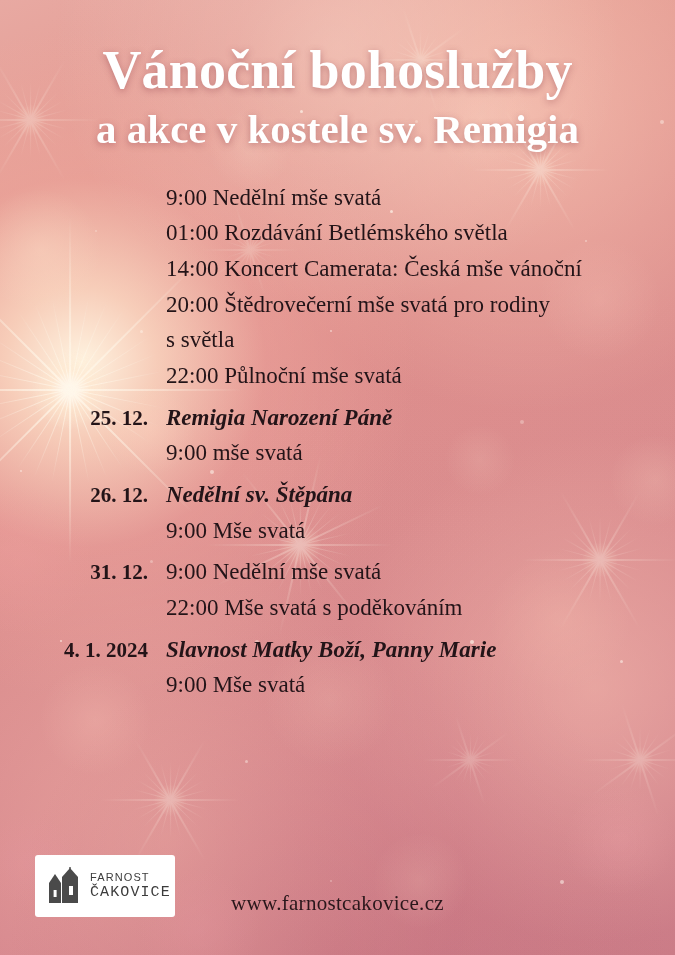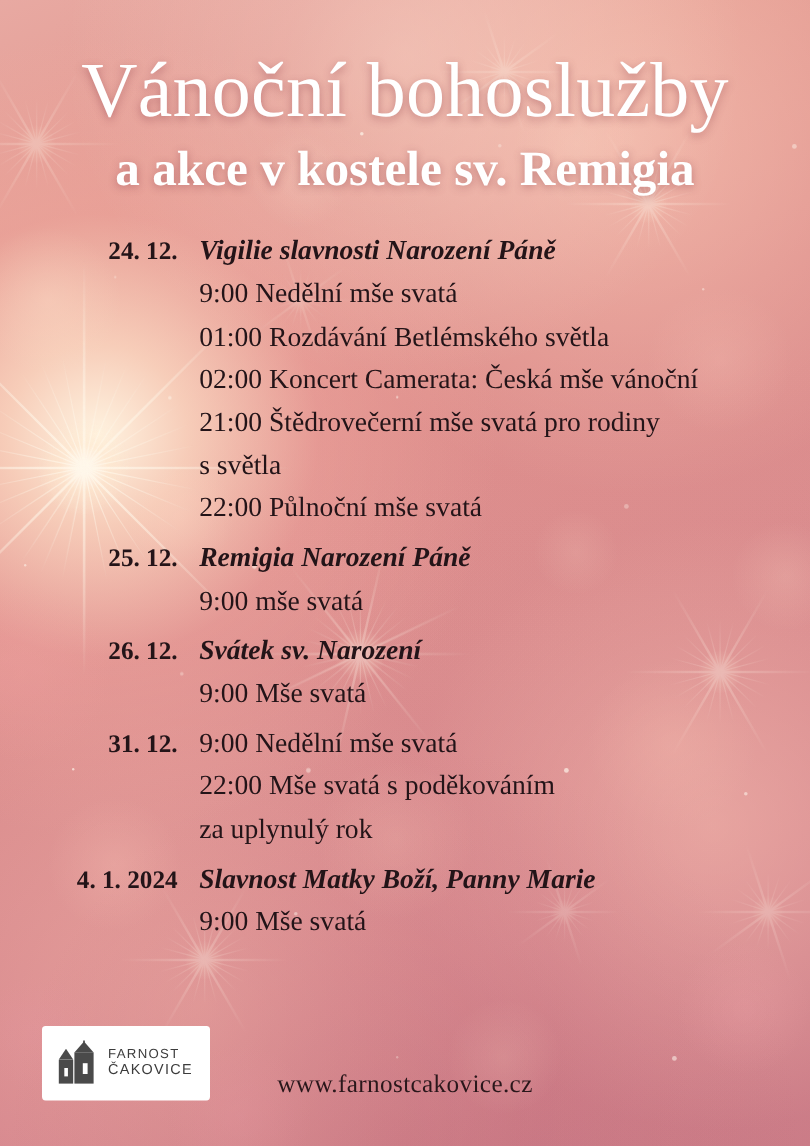--- a/index.html
+++ b/index.html
@@ -82,22 +82,22 @@
     width: 100%;
     height: 100%;
   }
 
   .title-block {
     text-align: center;
     padding-top: 42px;
   }
   .title-main {
     font-family: "Liberation Serif", serif;
-    font-weight: normal;
-    font-size: 65px;
+    font-weight: bold;
+    font-size: 54px;
     line-height: 1.05;
     color: #ffffff;
     letter-spacing: 0.2px;
     text-shadow: 0 2px 7px rgba(140,60,70,0.45);
   }
   .title-sub {
     font-family: "Liberation Serif", serif;
     font-weight: bold;
     font-size: 41px;
     line-height: 1.1;
@@ -167,22 +167,22 @@
     margin-left: 9px;
     line-height: 1.15;
   }
   .logo-line1 {
     font-family: "Liberation Sans", sans-serif;
     font-size: 11px;
     letter-spacing: 1.1px;
     color: #3c3c3c;
   }
   .logo-line2 {
-    font-family: Liberation Sans, sans-serif;
-    font-size: 12px;
+    font-family: Liberation Mono, monospace;
+    font-size: 15px;
     letter-spacing: 1.1px;
     color: #3c3c3c;
   }
   .website {
     position: absolute;
     left: 0;
     right: 0;
     top: 36px;
     text-align: center;
     font-family: "Liberation Serif", serif;
@@ -387,38 +387,34 @@
 
   <div class="content">
 
     <div class="title-block">
       <div class="title-main">Vánoční bohoslužby</div>
       <div class="title-sub">a akce v kostele sv. Remigia</div>
     </div>
 
     <div class="schedule" id="schedule">
         <div class="row">
-          <div class="row-date">24. 12.</div>
-          <div class="row-text heading">Vigilie slavnosti Narození Páně</div>
-        </div>
-        <div class="row">
           <div class="row-date"></div>
           <div class="row-text">9:00 Nedělní mše svatá</div>
         </div>
         <div class="row">
           <div class="row-date"></div>
           <div class="row-text">01:00 Rozdávání Betlémského světla</div>
         </div>
         <div class="row">
           <div class="row-date"></div>
-          <div class="row-text">02:00 Koncert Camerata: Česká mše vánoční</div>
-        </div>
-        <div class="row">
-          <div class="row-date"></div>
-          <div class="row-text">21:00 Štědrovečerní mše svatá pro rodiny</div>
+          <div class="row-text">14:00 Koncert Camerata: Česká mše vánoční</div>
+        </div>
+        <div class="row">
+          <div class="row-date"></div>
+          <div class="row-text">20:00 Štědrovečerní mše svatá pro rodiny</div>
         </div>
         <div class="row">
           <div class="row-date"></div>
           <div class="row-text">s světla</div>
         </div>
         <div class="row">
           <div class="row-date"></div>
           <div class="row-text">22:00 Půlnoční mše svatá</div>
         </div>
         <div style="height: 6px;"></div>
@@ -426,38 +422,34 @@
           <div class="row-date">25. 12.</div>
           <div class="row-text heading">Remigia Narození Páně</div>
         </div>
         <div class="row">
           <div class="row-date"></div>
           <div class="row-text">9:00 mše svatá</div>
         </div>
         <div style="height: 6px;"></div>
         <div class="row">
           <div class="row-date">26. 12.</div>
-          <div class="row-text heading">Svátek sv.  Narození</div>
+          <div class="row-text heading">Nedělní sv.  Štěpána</div>
         </div>
         <div class="row">
           <div class="row-date"></div>
           <div class="row-text">9:00 Mše svatá</div>
         </div>
         <div style="height: 6px;"></div>
         <div class="row">
           <div class="row-date">31. 12.</div>
           <div class="row-text">9:00 Nedělní mše svatá</div>
         </div>
         <div class="row">
           <div class="row-date"></div>
           <div class="row-text">22:00 Mše svatá s poděkováním</div>
-        </div>
-        <div class="row">
-          <div class="row-date"></div>
-          <div class="row-text">za uplynulý rok</div>
         </div>
         <div style="height: 6px;"></div>
         <div class="row">
           <div class="row-date">4. 1. 2024</div>
           <div class="row-text heading">Slavnost Matky Boží, Panny Marie</div>
         </div>
         <div class="row">
           <div class="row-date"></div>
           <div class="row-text">9:00 Mše svatá</div>
         </div>

